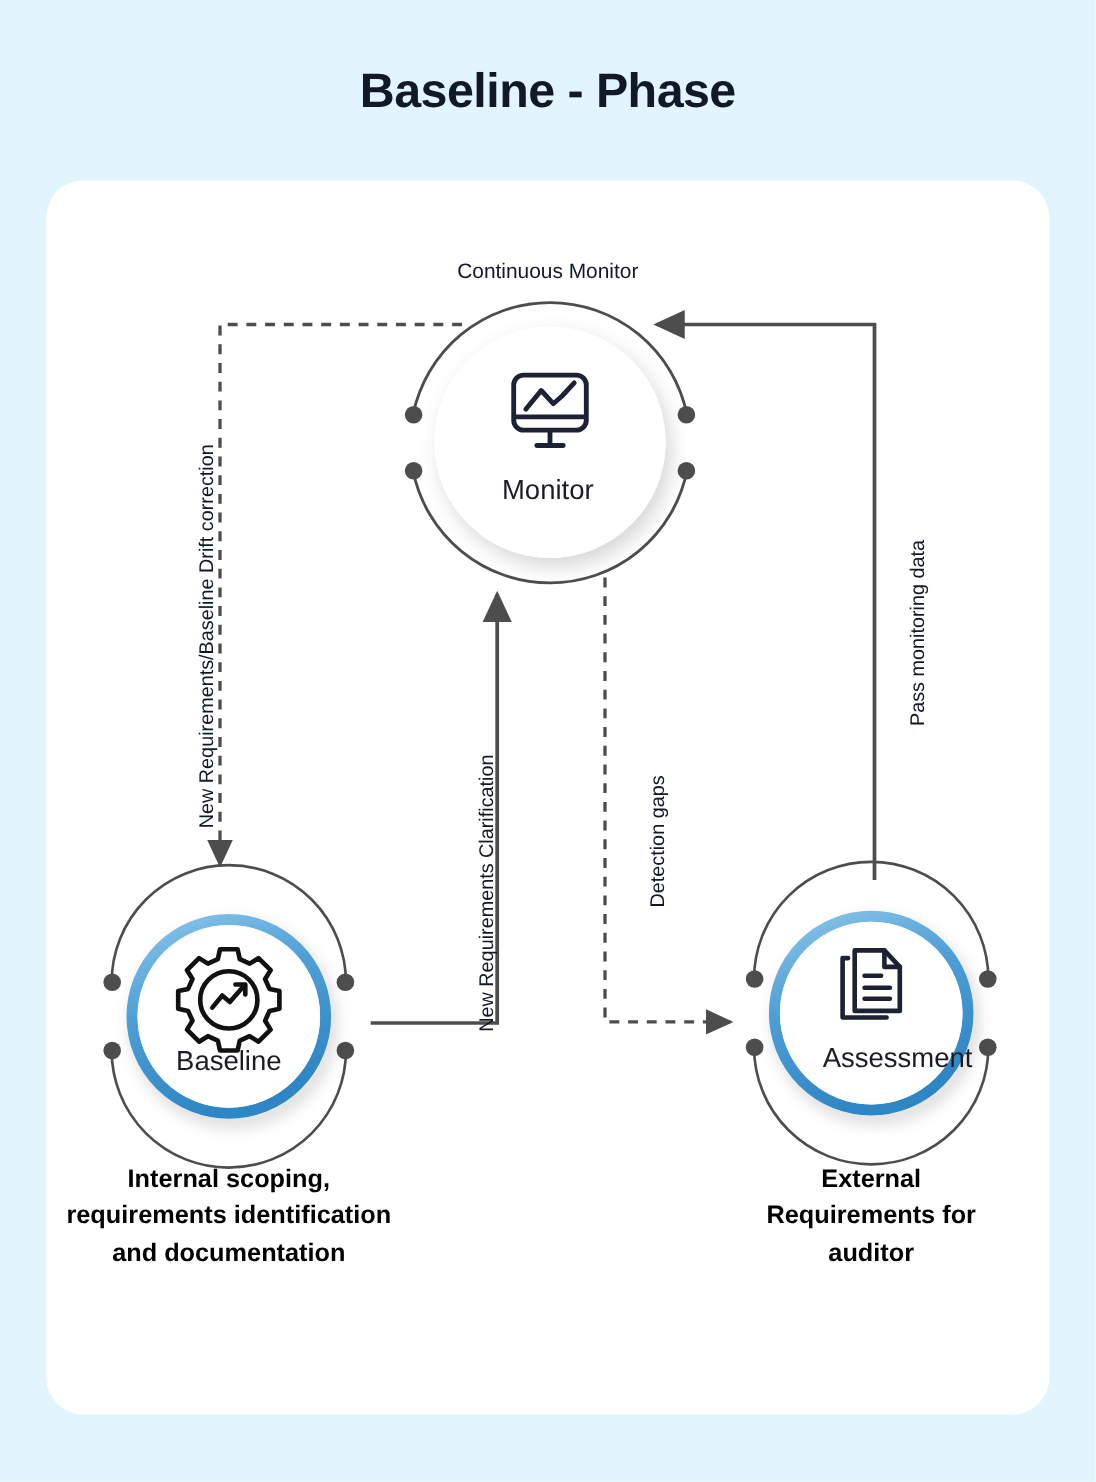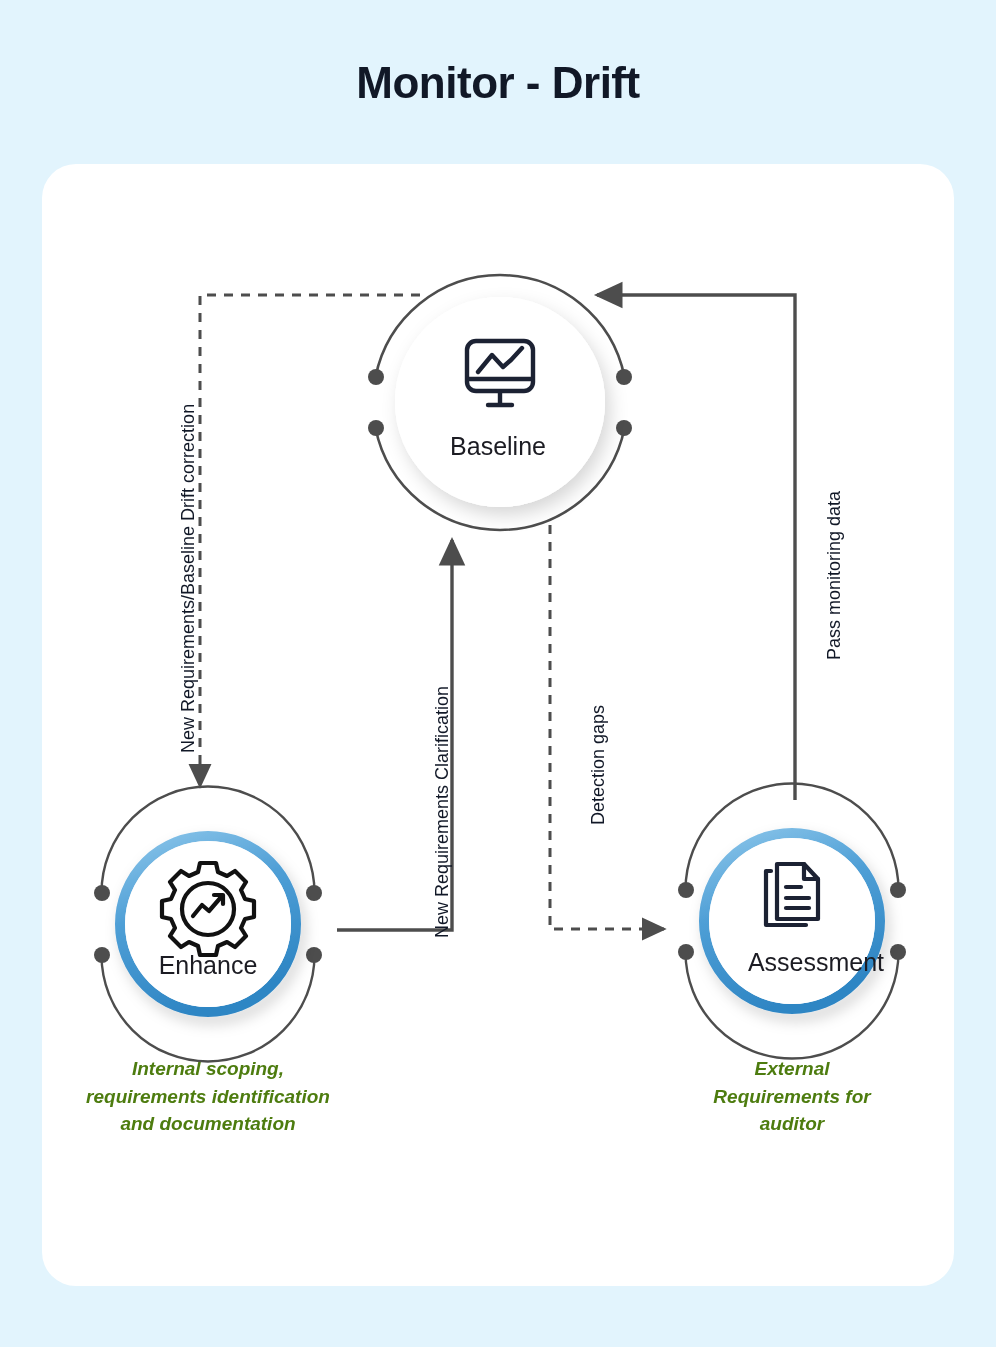--- a/index.html
+++ b/index.html
@@ -57,41 +57,40 @@
     width: 100%;
     text-align: center;
     font-size: 19px;
     color: #111827;
   }
   .node-caption {
     position: absolute;
     left: 0;
     width: 100%;
     text-align: center;
-    font-size: 19px;
+    font-size: 23px;
     font-weight: bold;
-    color: #4d7c0f;
+    color: #000000;
     line-height: 1.45;
-    font-style: italic;
   }
   
   .edge-label-v {
     position: absolute;
     font-size: 18px;
     color: #111827;
     white-space: nowrap;
     transform-origin: left top;
   }
 </style>
 </head>
 <body>
 
 <div id="root">
 
-  <div id="page-title">Monitor - Drift</div>
+  <div id="page-title">Baseline - Phase</div>
 
   <div id="card"></div>
 
   <svg id="diagram-svg" width="996" height="1347">
     <defs>
       <marker id="arrowSolid" markerWidth="9" markerHeight="9" refX="7.5" refY="4.5" orient="auto">
         <path d="M0,0.6 L8.4,4.5 L0,8.4 z" fill="#4d4d4d"></path>
       </marker>
       <marker id="arrowDashed" markerWidth="9" markerHeight="9" refX="7.5" refY="4.5" orient="auto">
         <path d="M0,0.6 L8.4,4.5 L0,8.4 z" fill="#4d4d4d"></path>
@@ -180,24 +179,25 @@
     <g transform="translate(763,861)" stroke="#1c2233" fill="#ffffff" stroke-width="4.2" stroke-linecap="round" stroke-linejoin="round">
       <path d="M 8,10 L 3,10 L 3,64 L 43,64" fill="none"></path>
       <path d="M 14,3 L 41,3 L 55,18 L 55,58 L 14,58 Z"></path>
       <path d="M 41,3 L 41,18 L 55,18" fill="none"></path>
       <line x1="23" y1="26" x2="38" y2="26"></line>
       <line x1="23" y1="37" x2="46" y2="37"></line>
       <line x1="23" y1="47" x2="46" y2="47"></line>
     </g>
   </svg>
 
-
-  <div class="node-label" style="top:432px;">Baseline</div>
-
-  <div class="node-label" style="left:88px;width:240px;top:951px;">Enhance</div>
+  <div class="node-top-label" style="top:237px;">Continuous Monitor</div>
+
+  <div class="node-label" style="top:432px;">Monitor</div>
+
+  <div class="node-label" style="left:88px;width:240px;top:951px;">Baseline</div>
 
   <div class="node-label" style="left:696px;width:240px;top:948px;">Assessment</div>
 
   <div class="node-caption" style="left:58px;width:300px;top:1055px;white-space:pre-line;">Internal scoping,
 requirements identification
 and documentation</div>
 
   <div class="node-caption" style="left:662px;width:260px;top:1055px;white-space:pre-line;">External
 Requirements for
 auditor</div>

